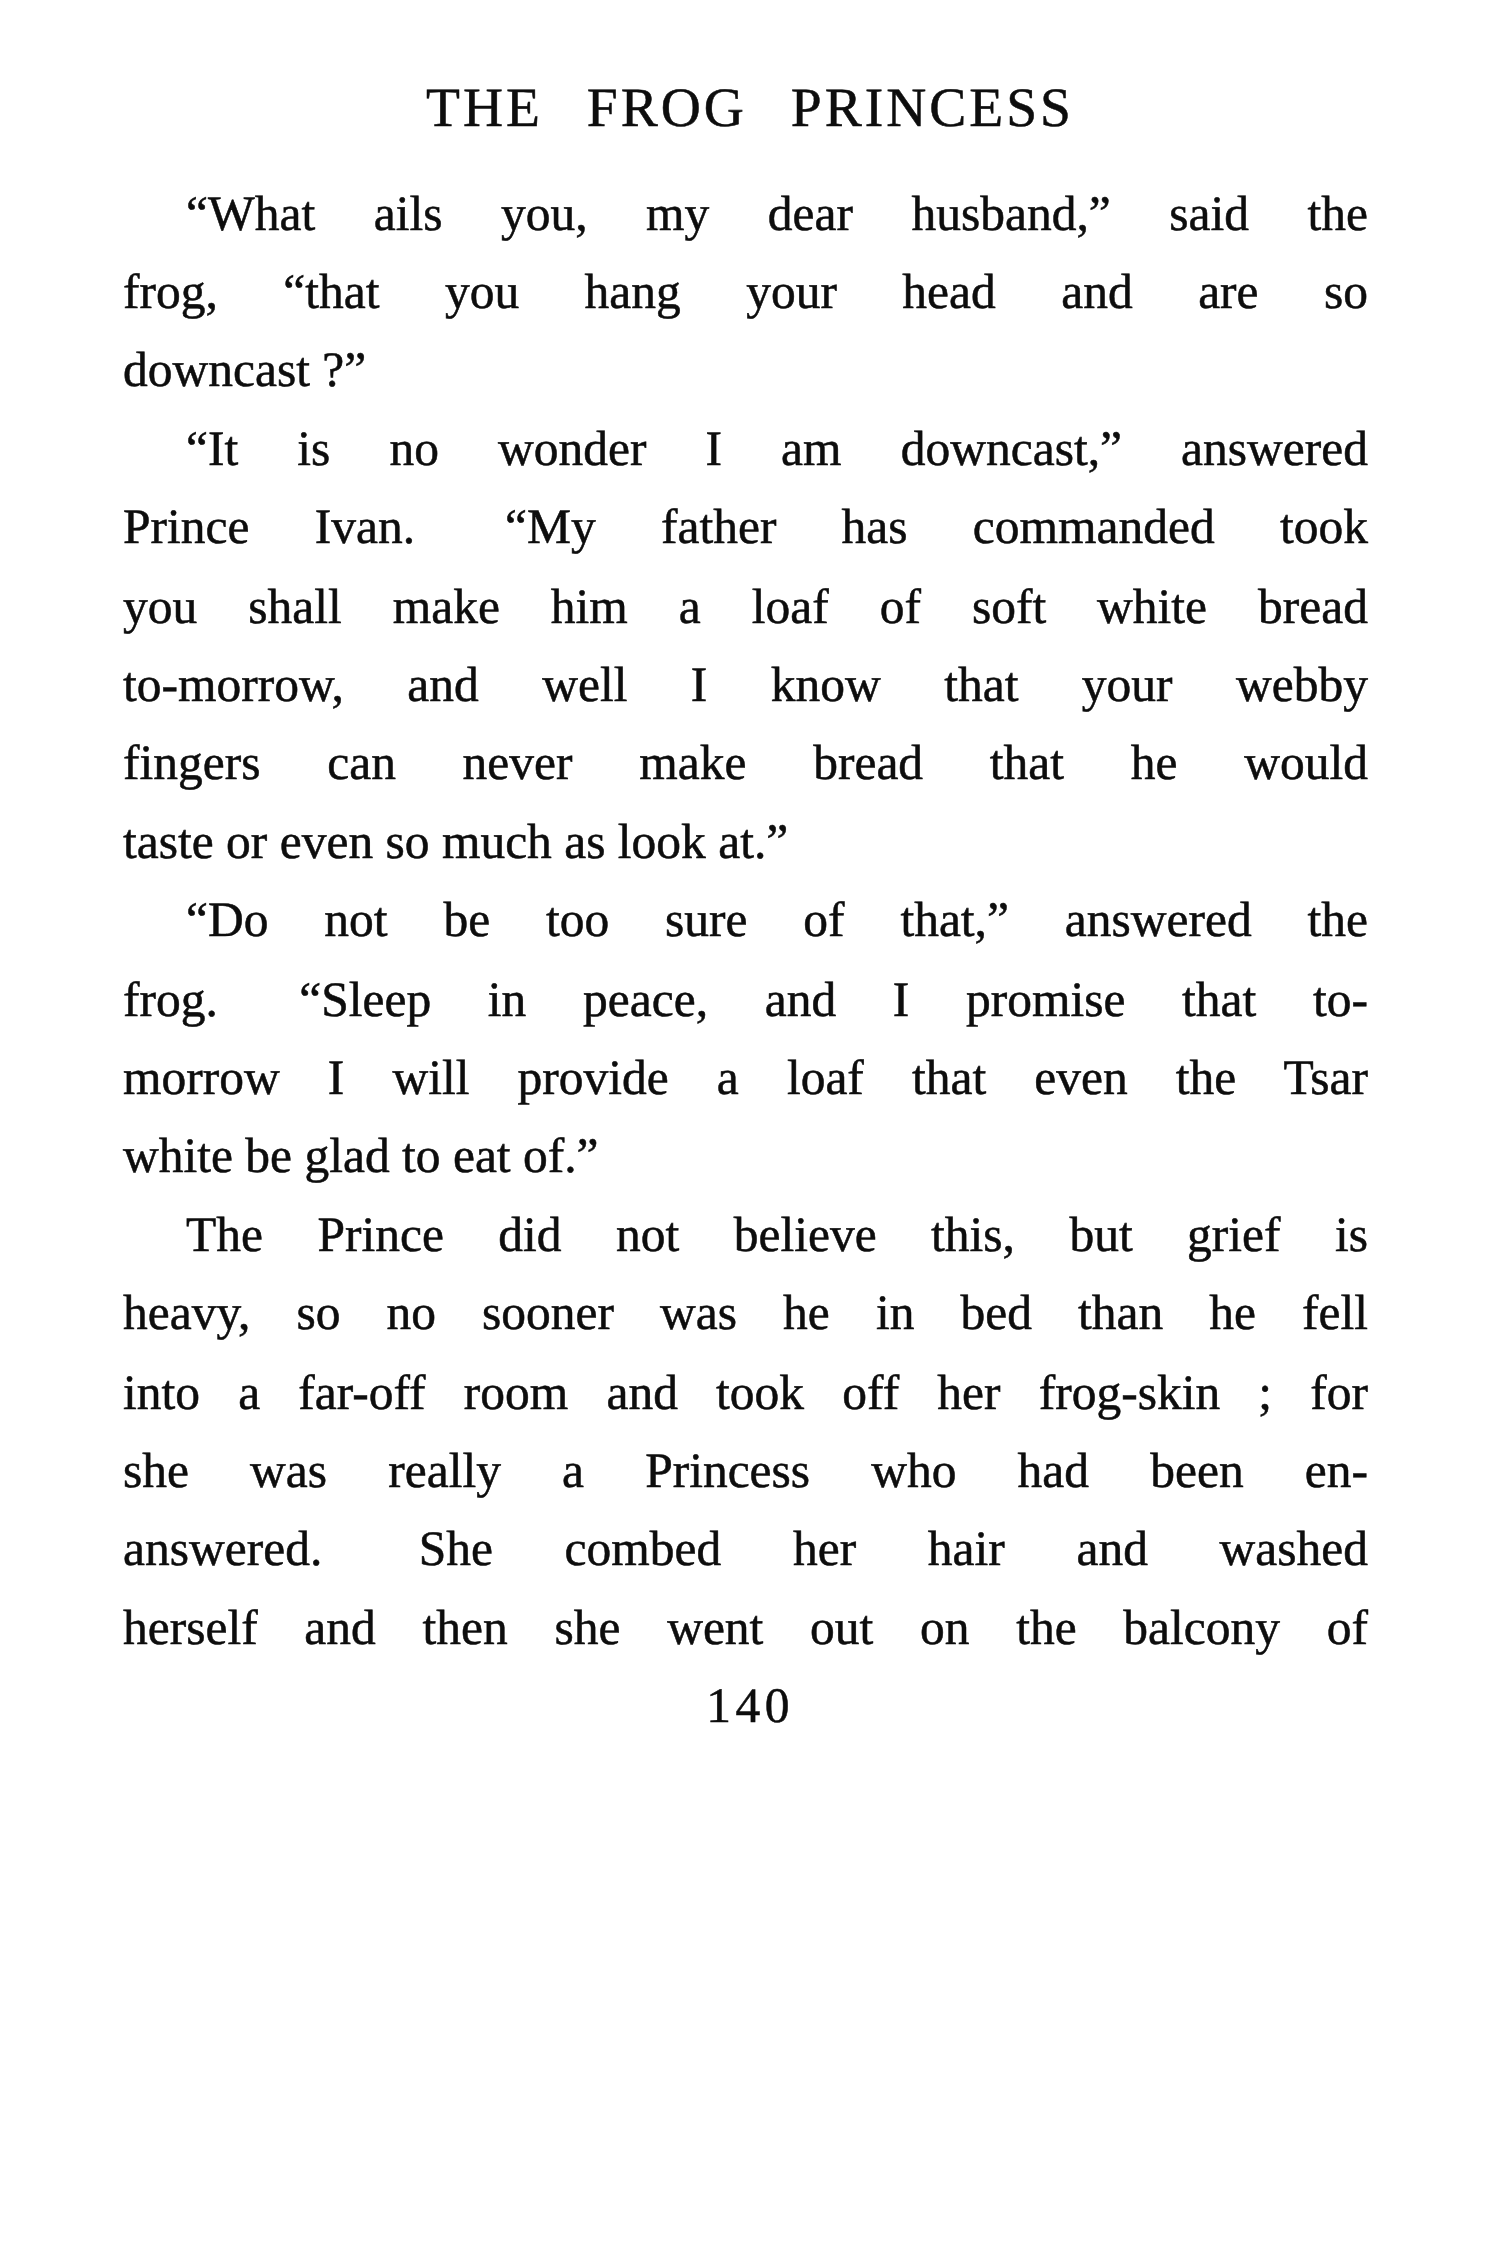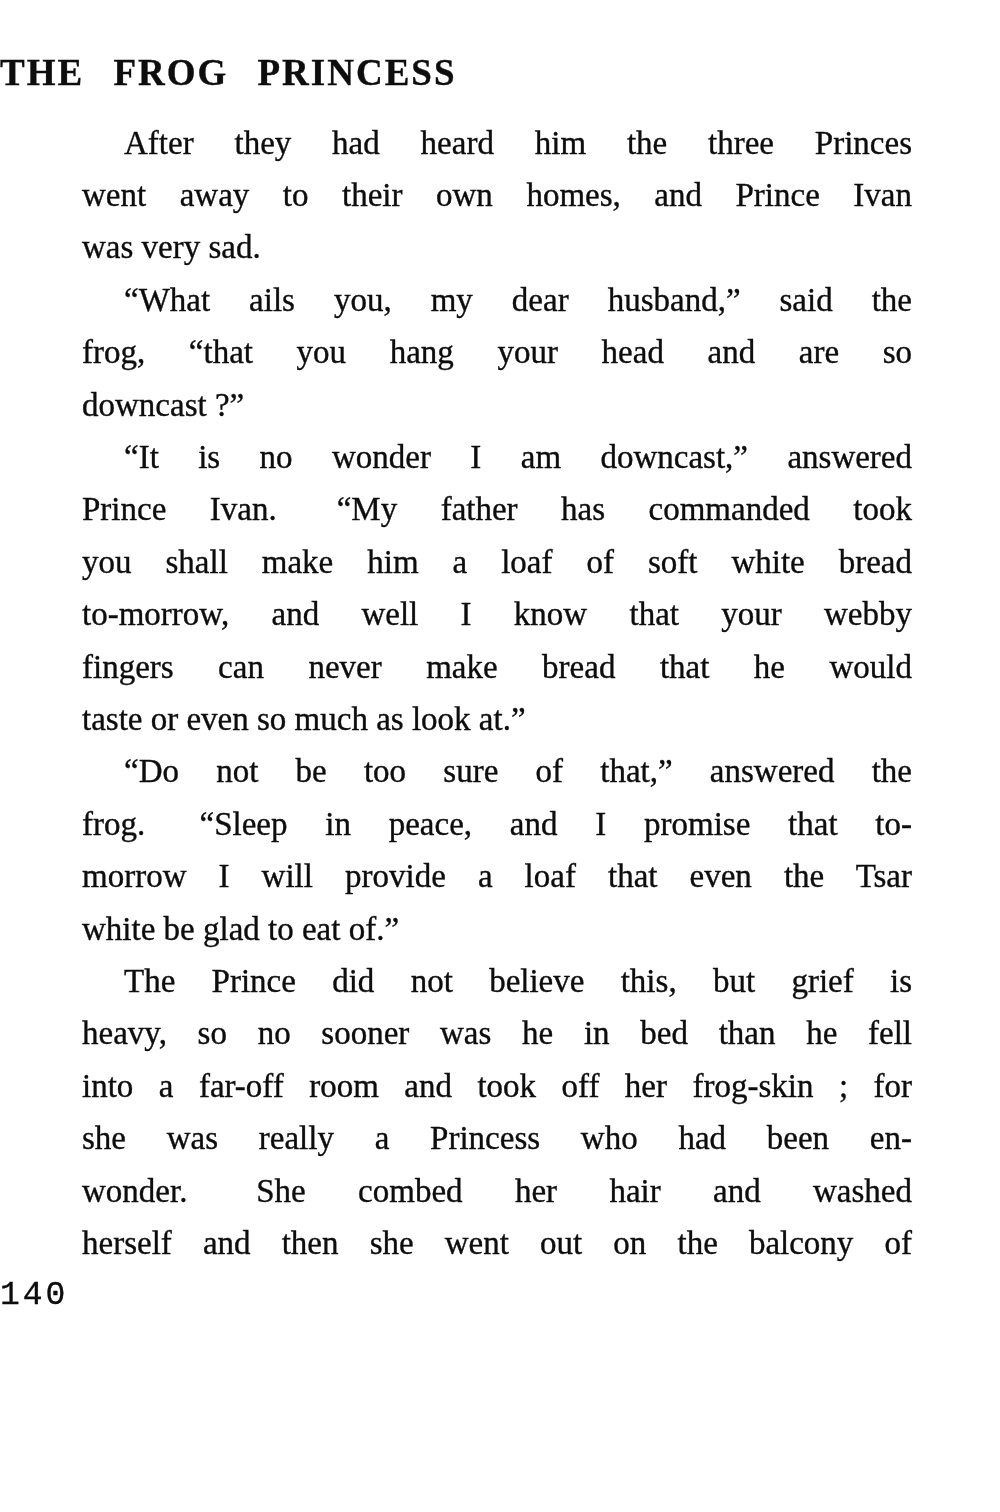--- a/index.html
+++ b/index.html
@@ -13,23 +13,23 @@
     height: 1512px;
     background: #ffffff;
     overflow: hidden;
     font-family: "Liberation Serif", "DejaVu Serif", serif;
     color: #0d0d0d;
     -webkit-text-stroke: 0.35px #0d0d0d;
   }
   .title {
     margin: 0;
     padding-top: 52px;
-    text-align: left;
+    text-align: center;
     font-size: 37px;
-    font-weight: bold;
+    font-weight: normal;
     letter-spacing: 2px;
     word-spacing: 18px;
     line-height: 1.15;
   }
   .body-block {
     width: 830px;
     margin-left: 82px;
     margin-top: 22px;
   }
   .paragraph {
@@ -42,38 +42,32 @@
     text-align-last: justify;
   }
   .line.first {
     text-indent: 42px;
   }
   .line.last {
     text-align-last: left;
   }
   .folio {
     margin-top: 8px;
-    text-align: left;
+    text-align: center;
     font-size: 33px;
     letter-spacing: 3px;
-    font-family: Liberation Mono, monospace;
   }
 </style>
 </head>
 <body>
 
 <div class="page">
   <h1 class="title">THE FROG PRINCESS</h1>
 
   <div class="body-block">
-      <div class="paragraph">
-        <div class="line first">After they had heard him the three Princes</div>
-        <div class="line">went away to their own homes, and Prince Ivan</div>
-        <div class="line last">was very sad.</div>
-      </div>
       <div class="paragraph">
         <div class="line first">“What ails you, my dear husband,” said the</div>
         <div class="line">frog, “that you hang your head and are so</div>
         <div class="line last">downcast ?”</div>
       </div>
       <div class="paragraph">
         <div class="line first">“It is no wonder I am downcast,” answered</div>
         <div class="line">Prince Ivan.  “My father has commanded took</div>
         <div class="line">you shall make him a loaf of soft white bread</div>
         <div class="line">to-morrow, and well I know that your webby</div>
@@ -86,19 +80,19 @@
         <div class="line">morrow I will provide a loaf that even the Tsar</div>
         <div class="line last">white be glad to eat of.”</div>
       </div>
       <div class="paragraph">
         <div class="line first">The Prince did not believe this, but grief is</div>
         <div class="line">heavy, so no sooner was he in bed than he fell</div>
       </div>
       <div class="paragraph">
         <div class="line">into a far-off room and took off her frog-skin ; for</div>
         <div class="line">she was really a Princess who had been en-</div>
-        <div class="line">wonder.  She combed her hair and washed</div>
+        <div class="line">answered.  She combed her hair and washed</div>
         <div class="line">herself and then she went out on the balcony of</div>
       </div>
     </div>
 
   <div class="folio">140</div>
 </div>
 
 </body></html>

